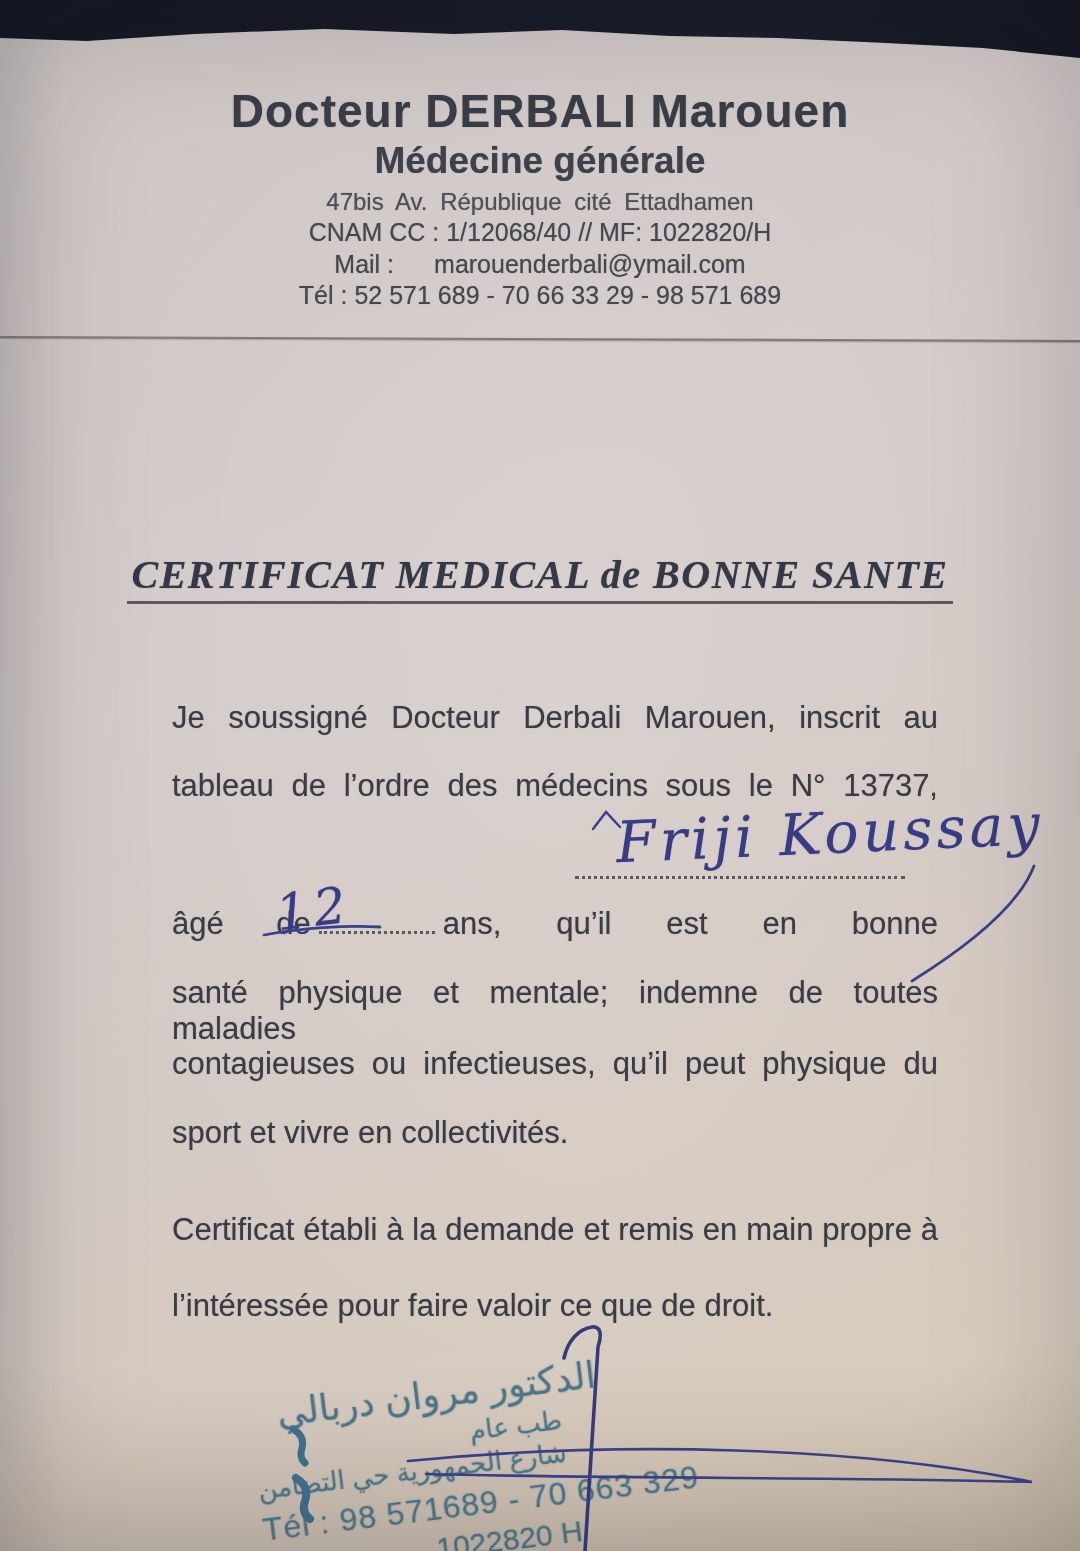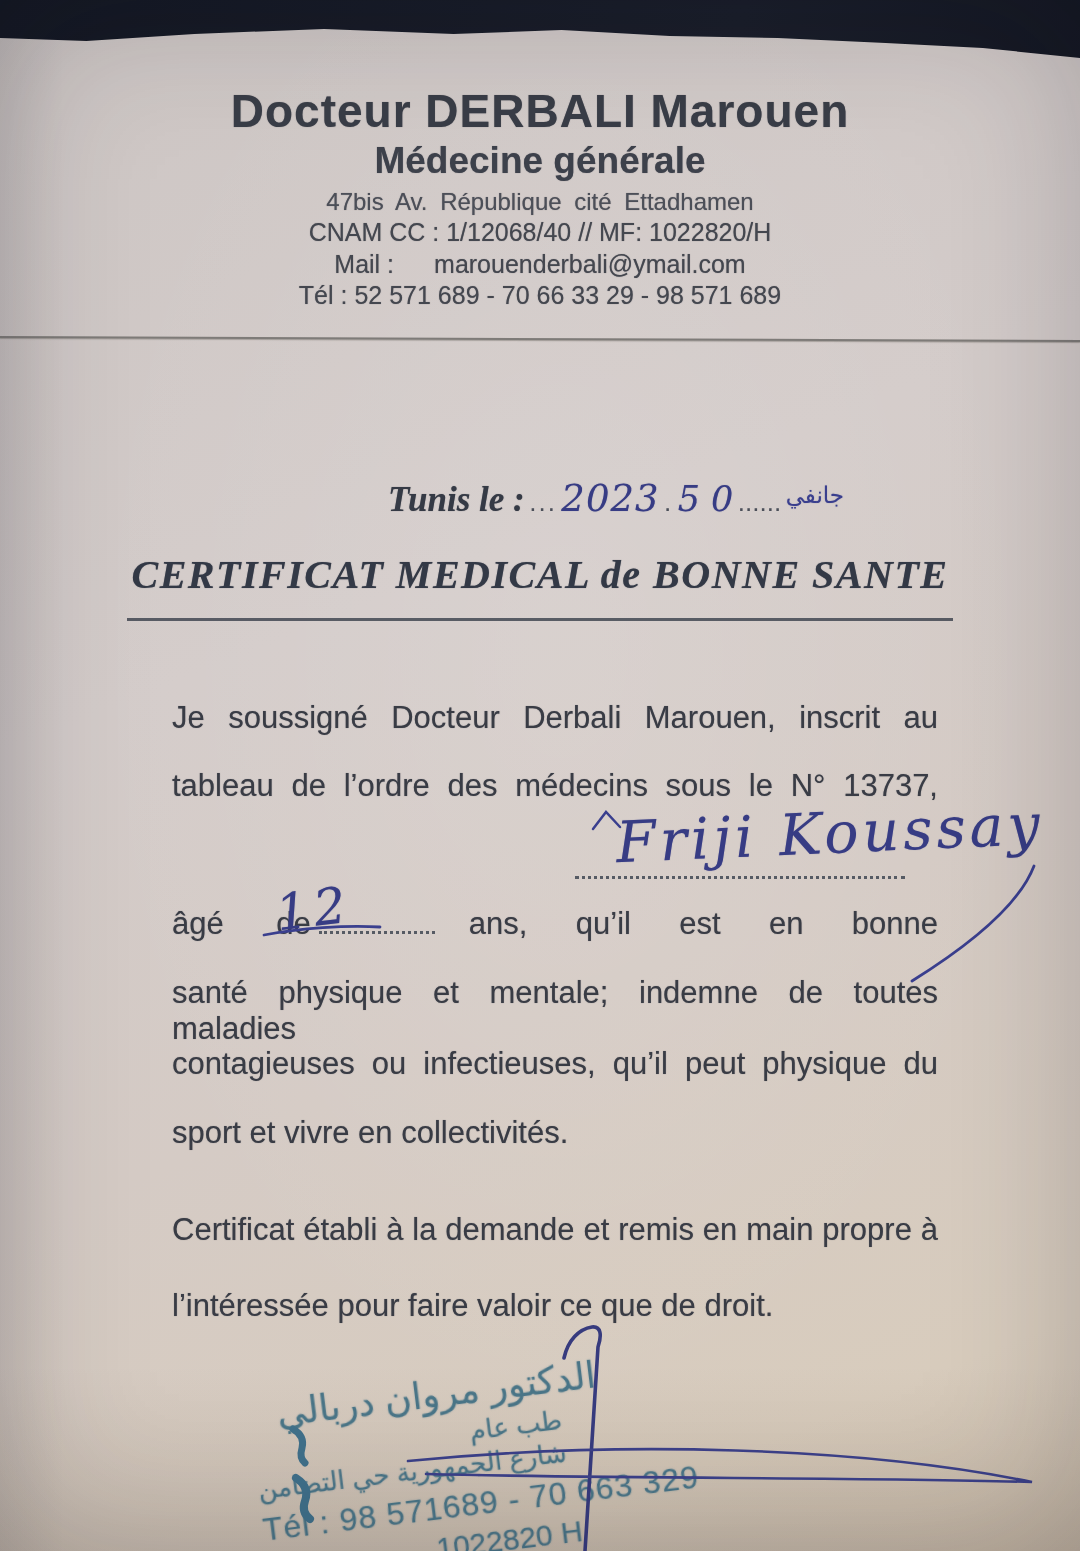--- a/index.html
+++ b/index.html
@@ -33,32 +33,32 @@
   .dl-printed{font-size:35px;color:#353a45;text-shadow:0 0 1px rgba(53,58,69,0.6);}
   .pdots{font-size:26px;color:#4b4f59;letter-spacing:2px;}
   .ink{color:#3a3f8e;text-shadow:0 0 1px rgba(58,63,142,0.5);}
   .dl-year{font-size:37px;letter-spacing:1px;}
   .dl-month{font-size:23px;position:relative;top:-8px;}
   .dl-day{font-size:35px;letter-spacing:3px;}
 
   .title-wrap{position:absolute;left:0;top:551px;width:1080px;text-align:center;}
   .title{display:inline-block;font-family:"Liberation Serif",serif;font-style:italic;font-weight:bold;
          font-size:40px;letter-spacing:1.5px;color:#333946;text-shadow:0 0 1px rgba(51,57,70,0.6);
-         border-bottom:3px solid rgba(56,62,74,0.8);padding:0 4px 20px;}
+         border-bottom:3px solid rgba(56,62,74,0.8);padding:0 4px 3px;}
 
   .bline{position:absolute;left:172px;width:766px;font-size:31px;color:#393c45;
          text-shadow:0 0 1px rgba(57,60,69,0.5);text-align:justify;text-align-last:justify;}
   .bl-left{text-align:left;text-align-last:left;}
   .l1{top:700px;} .l2{top:768px;} .l3{top:838px;width:908px;} .l4{top:901px;display:flex;align-items:baseline;}
   .l5{top:975px;} .l6{top:1046px;} .l7{top:1115px;} .c1{top:1212px;} .c2{top:1288px;}
   .dotlead{display:inline-block;border-bottom:3px dotted #565b64;height:30px;}
   .name-dots{position:absolute;left:403px;top:8px;width:330px;}
   .l4-prefix{word-spacing:44px;}
   .age-dots{width:116px;margin:0 8px;border-bottom:3px dotted #565b64;height:30px;flex:0 0 auto;}
-  .l4-suffix{flex:1;margin-left:26px;text-align:justify;text-align-last:justify;}
+  .l4-suffix{flex:1;text-align:justify;text-align-last:justify;}
 
   .hw{position:absolute;font-family:"DejaVu Serif",serif;font-style:italic;color:#373c84;
       text-shadow:0 0 1px rgba(55,60,132,0.45);white-space:nowrap;}
   .hw-name{left:616px;top:800px;font-size:57px;letter-spacing:4px;transform:rotate(-2.5deg);}
   .hw-age{left:276px;top:880px;font-size:50px;letter-spacing:6px;transform:rotate(-7deg);}
 
   .stamp{position:absolute;left:250px;top:1392px;width:450px;transform:rotate(-7deg);
          transform-origin:30px 30px;color:#4a7587;direction:rtl;text-align:left;
          text-shadow:0 0 2px rgba(74,117,135,0.45);filter:blur(0.3px);}
   .stamp div{white-space:nowrap;}
@@ -80,29 +80,20 @@
   <div class="hdr hdr-name printed">Docteur DERBALI Marouen</div>
   <div class="hdr hdr-addr printed">47bis  Av. République  cité Ettadhamen</div>
   <div class="hdr hdr-cnam printed">CNAM CC : 1/12068/40 // MF: 1022820/H</div>
   <div class="hdr hdr-mail printed">
     <span>Mail :</span><span class="gap"></span><span>marouenderbali@ymail.com</span>
   </div>
   <div class="hdr hdr-tel printed">Tél : 52 571 689 - 70 66 33 29 - 98 571 689</div>
 
   <div class="rule"></div>
 
-  <div class="dateline">
-    <span class="script dl-printed">Tunis le :</span>
-    <span class="pdots">...</span>
-    <span class="hw ink dl-year" style="position:static;">2023</span>
-    <span class="pdots">.</span>
-    <span class="ink dl-month">جانفي</span>
-    <span class="pdots">......</span>
-    <span class="hw ink dl-day" style="position:static;">0 5</span>
-  </div>
 
   <div class="title-wrap">
     <span class="title">CERTIFICAT MEDICAL de BONNE SANTE</span>
   </div>
 
   <div class="bline l1">Je soussigné Docteur Derbali Marouen, inscrit au</div>
   <div class="bline l2">tableau de l’ordre des médecins sous le N° 13737,</div>
   <div class="bline l3 bl-left">
     <span class="dotlead name-dots"></span>
   </div>

